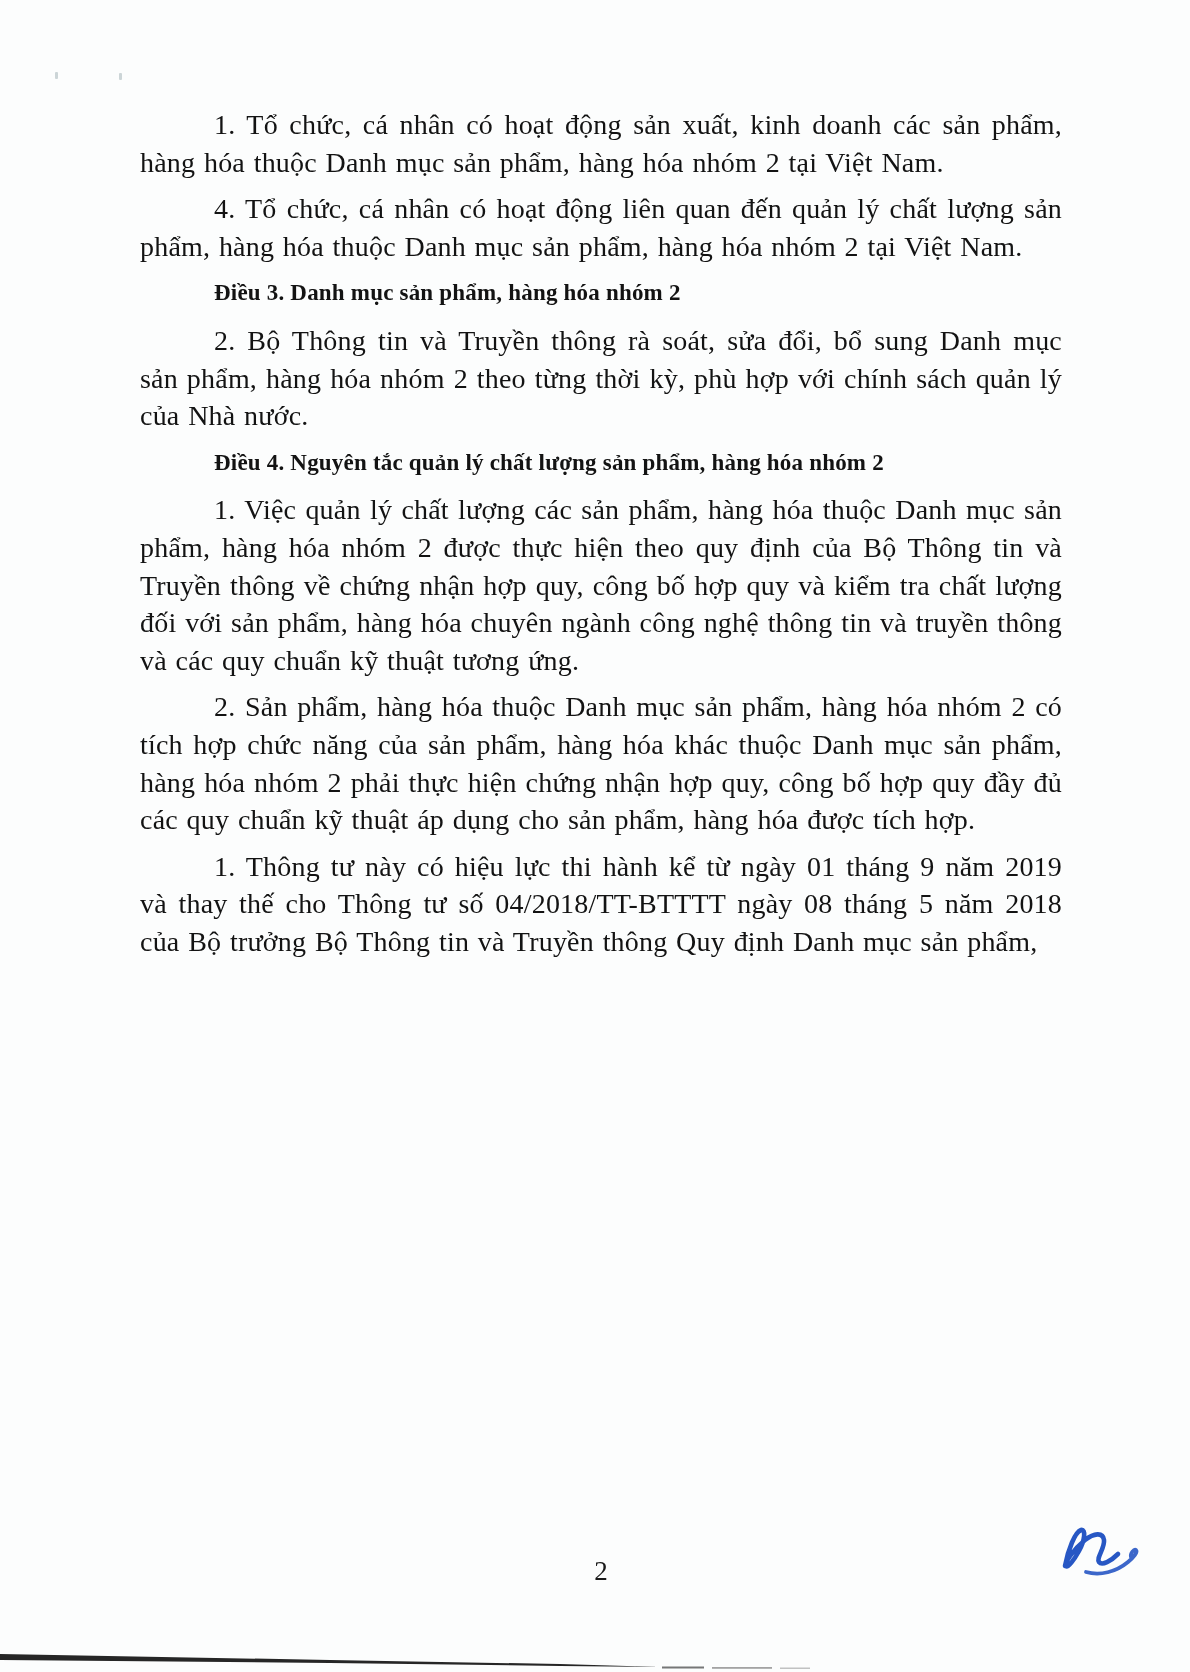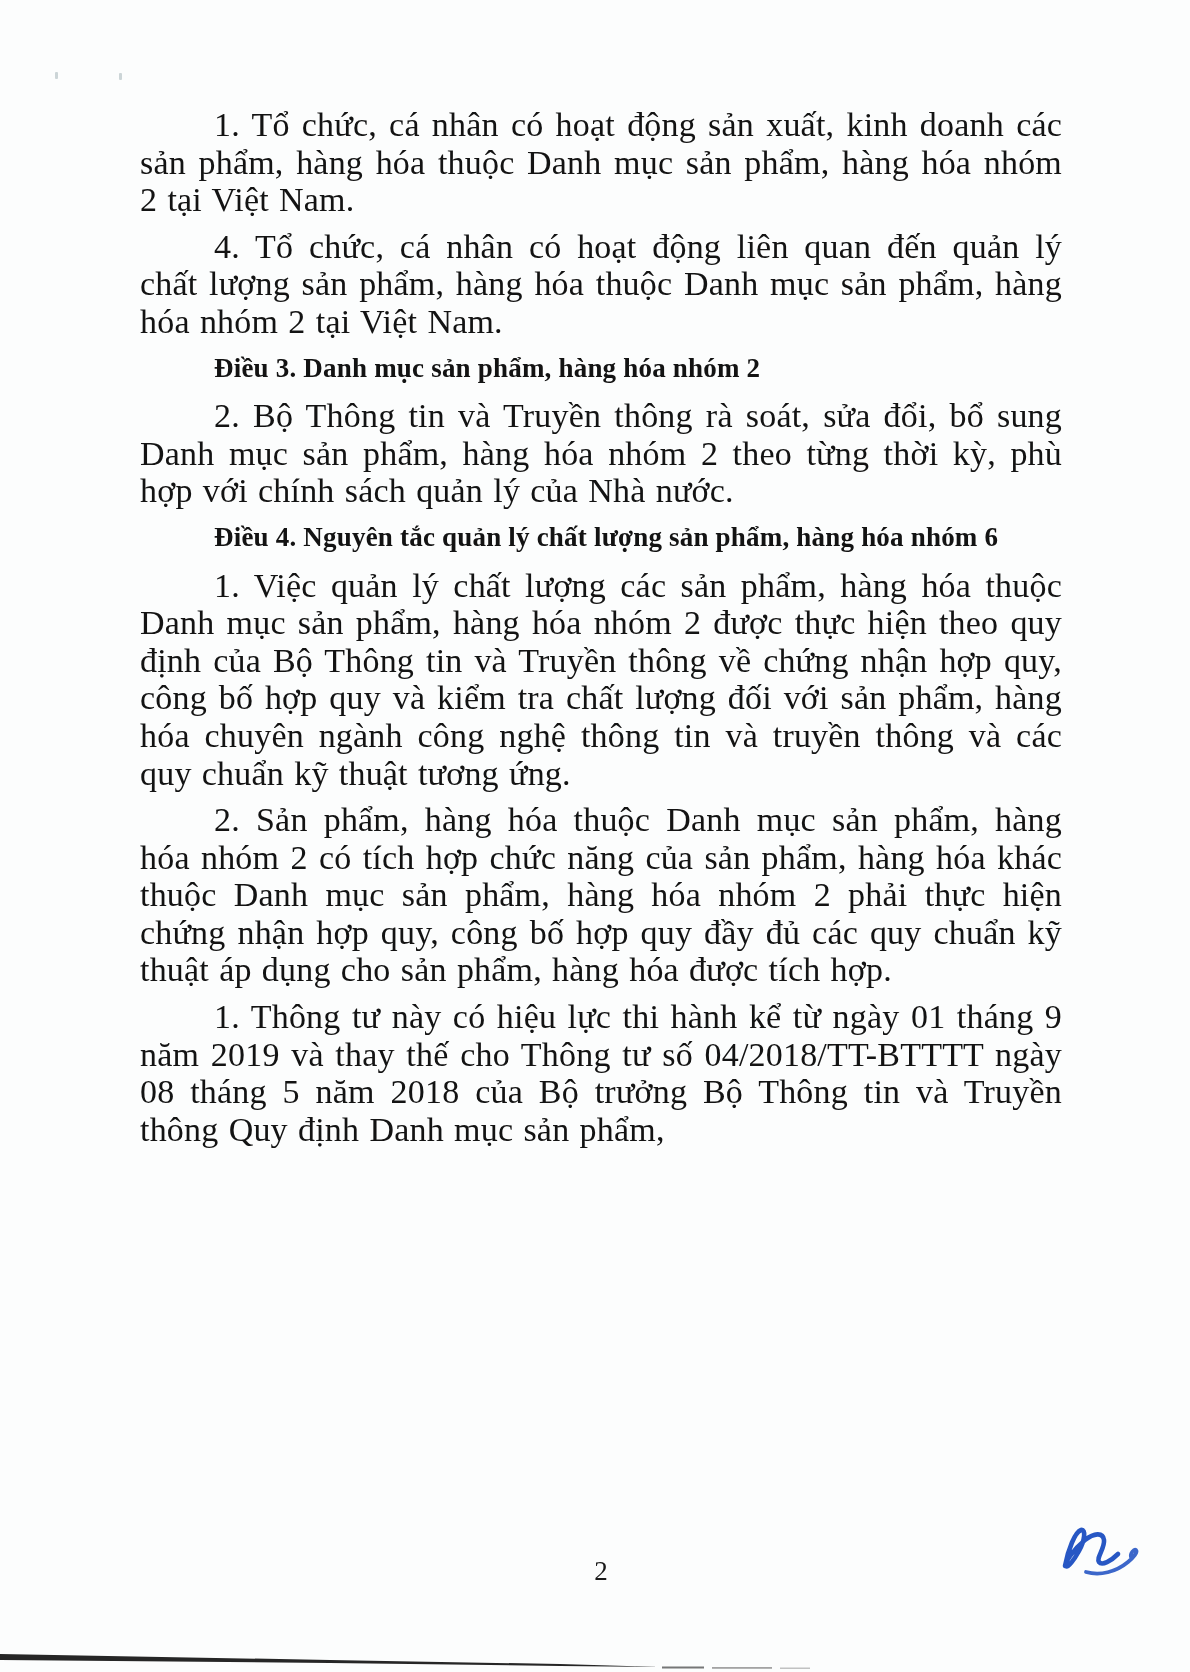--- a/index.html
+++ b/index.html
@@ -20,30 +20,30 @@
     inset: 0;
     background: #fcfdfd;
   }
   .text-column {
     position: absolute;
     left: 140px;
     top: 106px;
     width: 922px;
   }
   .para {
-    font-size: 34px;
+    font-size: 28px;
     line-height: 37.6px;
     margin: 0 0 9px 0;
     text-align: justify;
     text-indent: 74px;
     letter-spacing: 0.2px;
     word-spacing: 1.5px;
   }
   .heading {
-    font-size: 27px;
+    font-size: 23px;
     line-height: 37.6px;
     font-weight: bold;
     margin: 3px 0 10px 0;
     text-indent: 74px;
     letter-spacing: 0.2px;
   }
   .page-footer {
     position: absolute;
     left: 140px;
     top: 1556px;
@@ -83,21 +83,21 @@
 <div class="scanned-page">
 
   <div class="scan-speck speck-1"></div>
   <div class="scan-speck speck-2"></div>
 
   <div class="text-column">
     <p class="para">1. Tổ chức, cá nhân có hoạt động sản xuất, kinh doanh các sản phẩm, hàng hóa thuộc Danh mục sản phẩm, hàng hóa nhóm 2 tại Việt Nam.</p>
     <p class="para">4. Tổ chức, cá nhân có hoạt động liên quan đến quản lý chất lượng sản phẩm, hàng hóa thuộc Danh mục sản phẩm, hàng hóa nhóm 2 tại Việt Nam.</p>
     <p class="heading">Điều 3. Danh mục sản phẩm, hàng hóa nhóm 2</p>
     <p class="para">2. Bộ Thông tin và Truyền thông rà soát, sửa đổi, bổ sung Danh mục sản phẩm, hàng hóa nhóm 2 theo từng thời kỳ, phù hợp với chính sách quản lý của Nhà nước.</p>
-    <p class="heading">Điều 4. Nguyên tắc quản lý chất lượng sản phẩm, hàng hóa nhóm 6</p>
+    <p class="heading">Điều 4. Nguyên tắc quản lý chất lượng sản phẩm, hàng hóa nhóm 2</p>
     <p class="para">1. Việc quản lý chất lượng các sản phẩm, hàng hóa thuộc Danh mục sản phẩm, hàng hóa nhóm 2 được thực hiện theo quy định của Bộ Thông tin và Truyền thông về chứng nhận hợp quy, công bố hợp quy và kiểm tra chất lượng đối với sản phẩm, hàng hóa chuyên ngành công nghệ thông tin và truyền thông và các quy chuẩn kỹ thuật tương ứng.</p>
     <p class="para">2. Sản phẩm, hàng hóa thuộc Danh mục sản phẩm, hàng hóa nhóm 2 có tích hợp chức năng của sản phẩm, hàng hóa khác thuộc Danh mục sản phẩm, hàng hóa nhóm 2 phải thực hiện chứng nhận hợp quy, công bố hợp quy đầy đủ các quy chuẩn kỹ thuật áp dụng cho sản phẩm, hàng hóa được tích hợp.</p>
     <p class="para">1. Thông tư này có hiệu lực thi hành kể từ ngày 01 tháng 9 năm 2019 và thay thế cho Thông tư số 04/2018/TT-BTTTT ngày 08 tháng 5 năm 2018 của Bộ trưởng Bộ Thông tin và Truyền thông Quy định Danh mục sản phẩm,</p>
   </div>
 
   <div class="page-footer">2</div>
 
   <svg class="handwritten-mark" viewBox="0 0 86 64" xmlns="http://www.w3.org/2000/svg" aria-hidden="true">
     <g fill="none" stroke="#2757c4" stroke-width="4.6" stroke-linecap="round" stroke-linejoin="round">
       <path d="M7,46 C10,30 17,12 23,10 C28,9 27,20 21,31 C16,40 10,48 8,46 C6,43 16,29 27,20 C36,13 45,12 46,20 C47,28 38,38 41,42 C44,46 53,41 60,34"></path>

